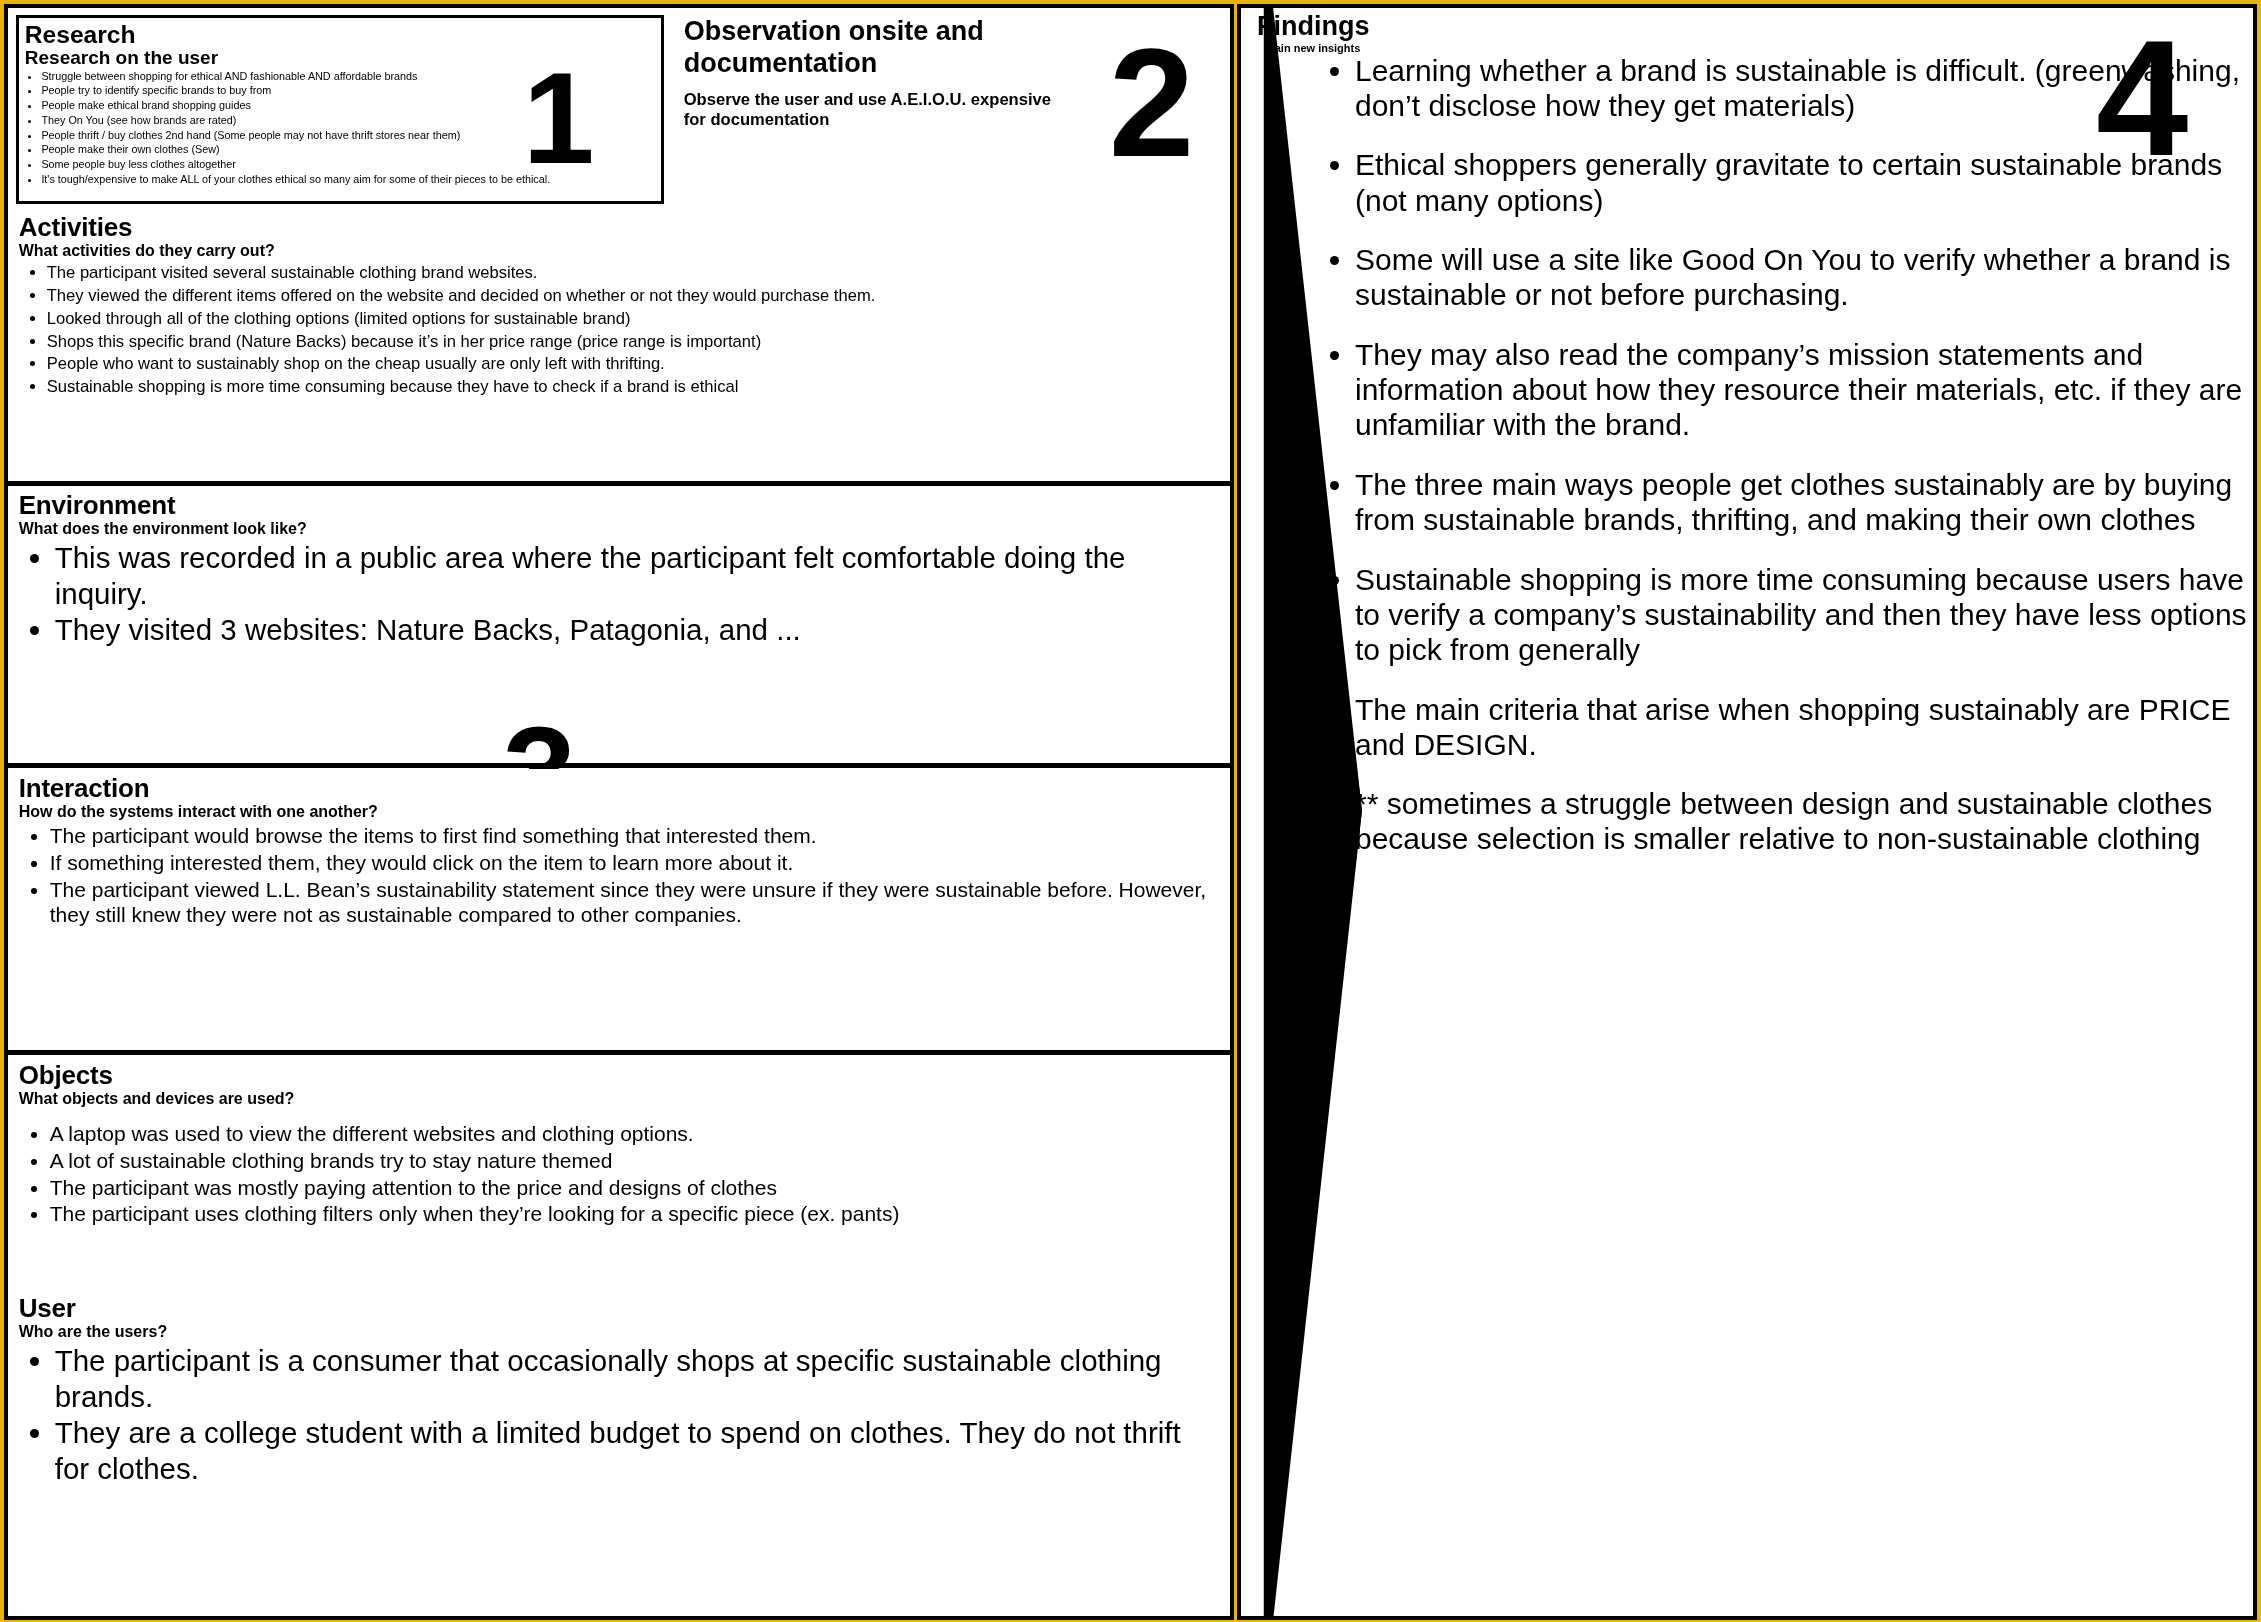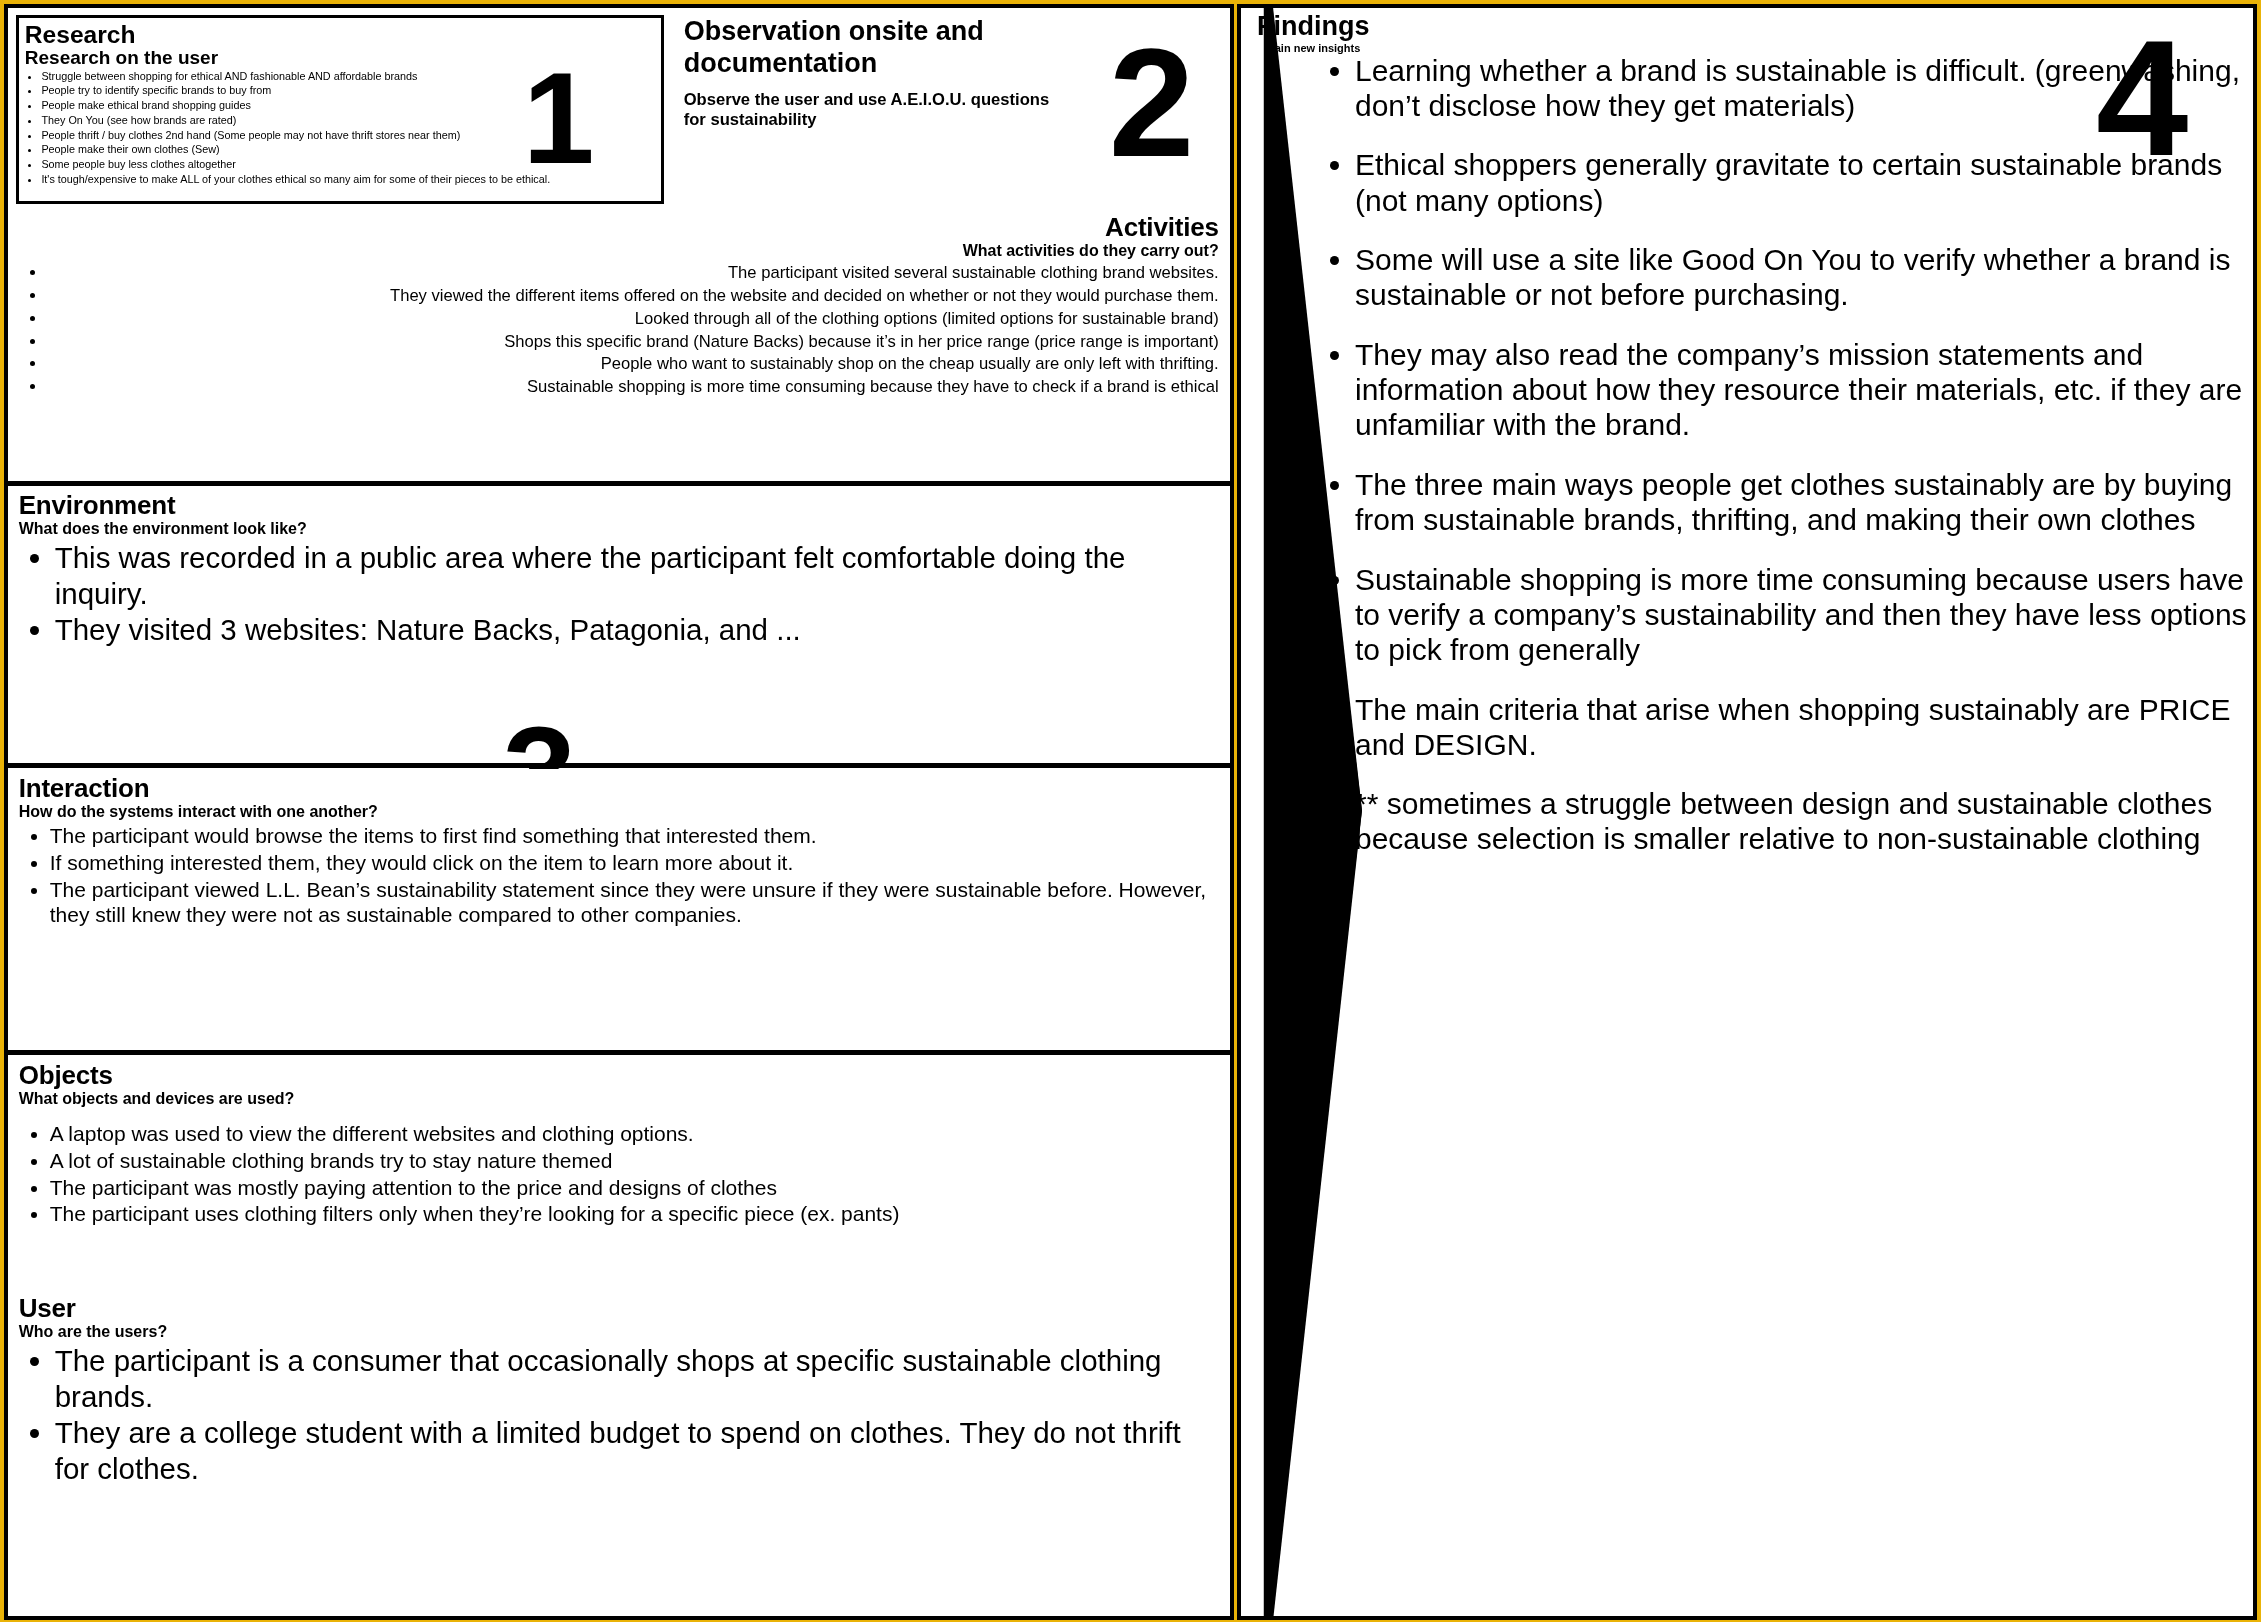--- a/index.html
+++ b/index.html
@@ -227,27 +227,27 @@
         <li>They On You (see how brands are rated)</li>
         <li>People thrift / buy clothes 2nd hand (Some people may not have thrift stores near them)</li>
         <li>People make their own clothes (Sew)</li>
         <li>Some people buy less clothes altogether</li>
         <li>It's tough/expensive to make ALL of your clothes ethical so many aim for some of their pieces to be ethical.</li>
       </ul>
     </div>
 
     <div class="panel2">
       <div class="panel2-title">Observation onsite and documentation</div>
-      <div class="panel2-sub">Observe the user and use A.E.I.O.U. questions for sustainability</div>
+      <div class="panel2-sub">Observe the user and use A.E.I.O.U. expensive for documentation</div>
     </div>
 
     <div class="numeral" id="num1">1</div>
     <div class="numeral" id="num2">2</div>
 
-    <div class="section sz-sm" style="top:200px; height:277px;text-align:right;">
+    <div class="section sz-sm" style="top:200px; height:277px;">
       <div class="sec-title">Activities</div>
       <div class="sec-q">What activities do they carry out?</div>
       <ul class="bul">
         <li>The participant visited several sustainable clothing brand websites.</li>
         <li>They viewed the different items offered on the website and decided on whether or not they would purchase them.</li>
         <li>Looked through all of the clothing options (limited options for sustainable brand)</li>
         <li>Shops this specific brand (Nature Backs) because it’s in her price range (price range is important)</li>
         <li>People who want to sustainably shop on the cheap usually are only left with thrifting.</li>
         <li>Sustainable shopping is more time consuming because they have to check if a brand is ethical</li>
       </ul>

